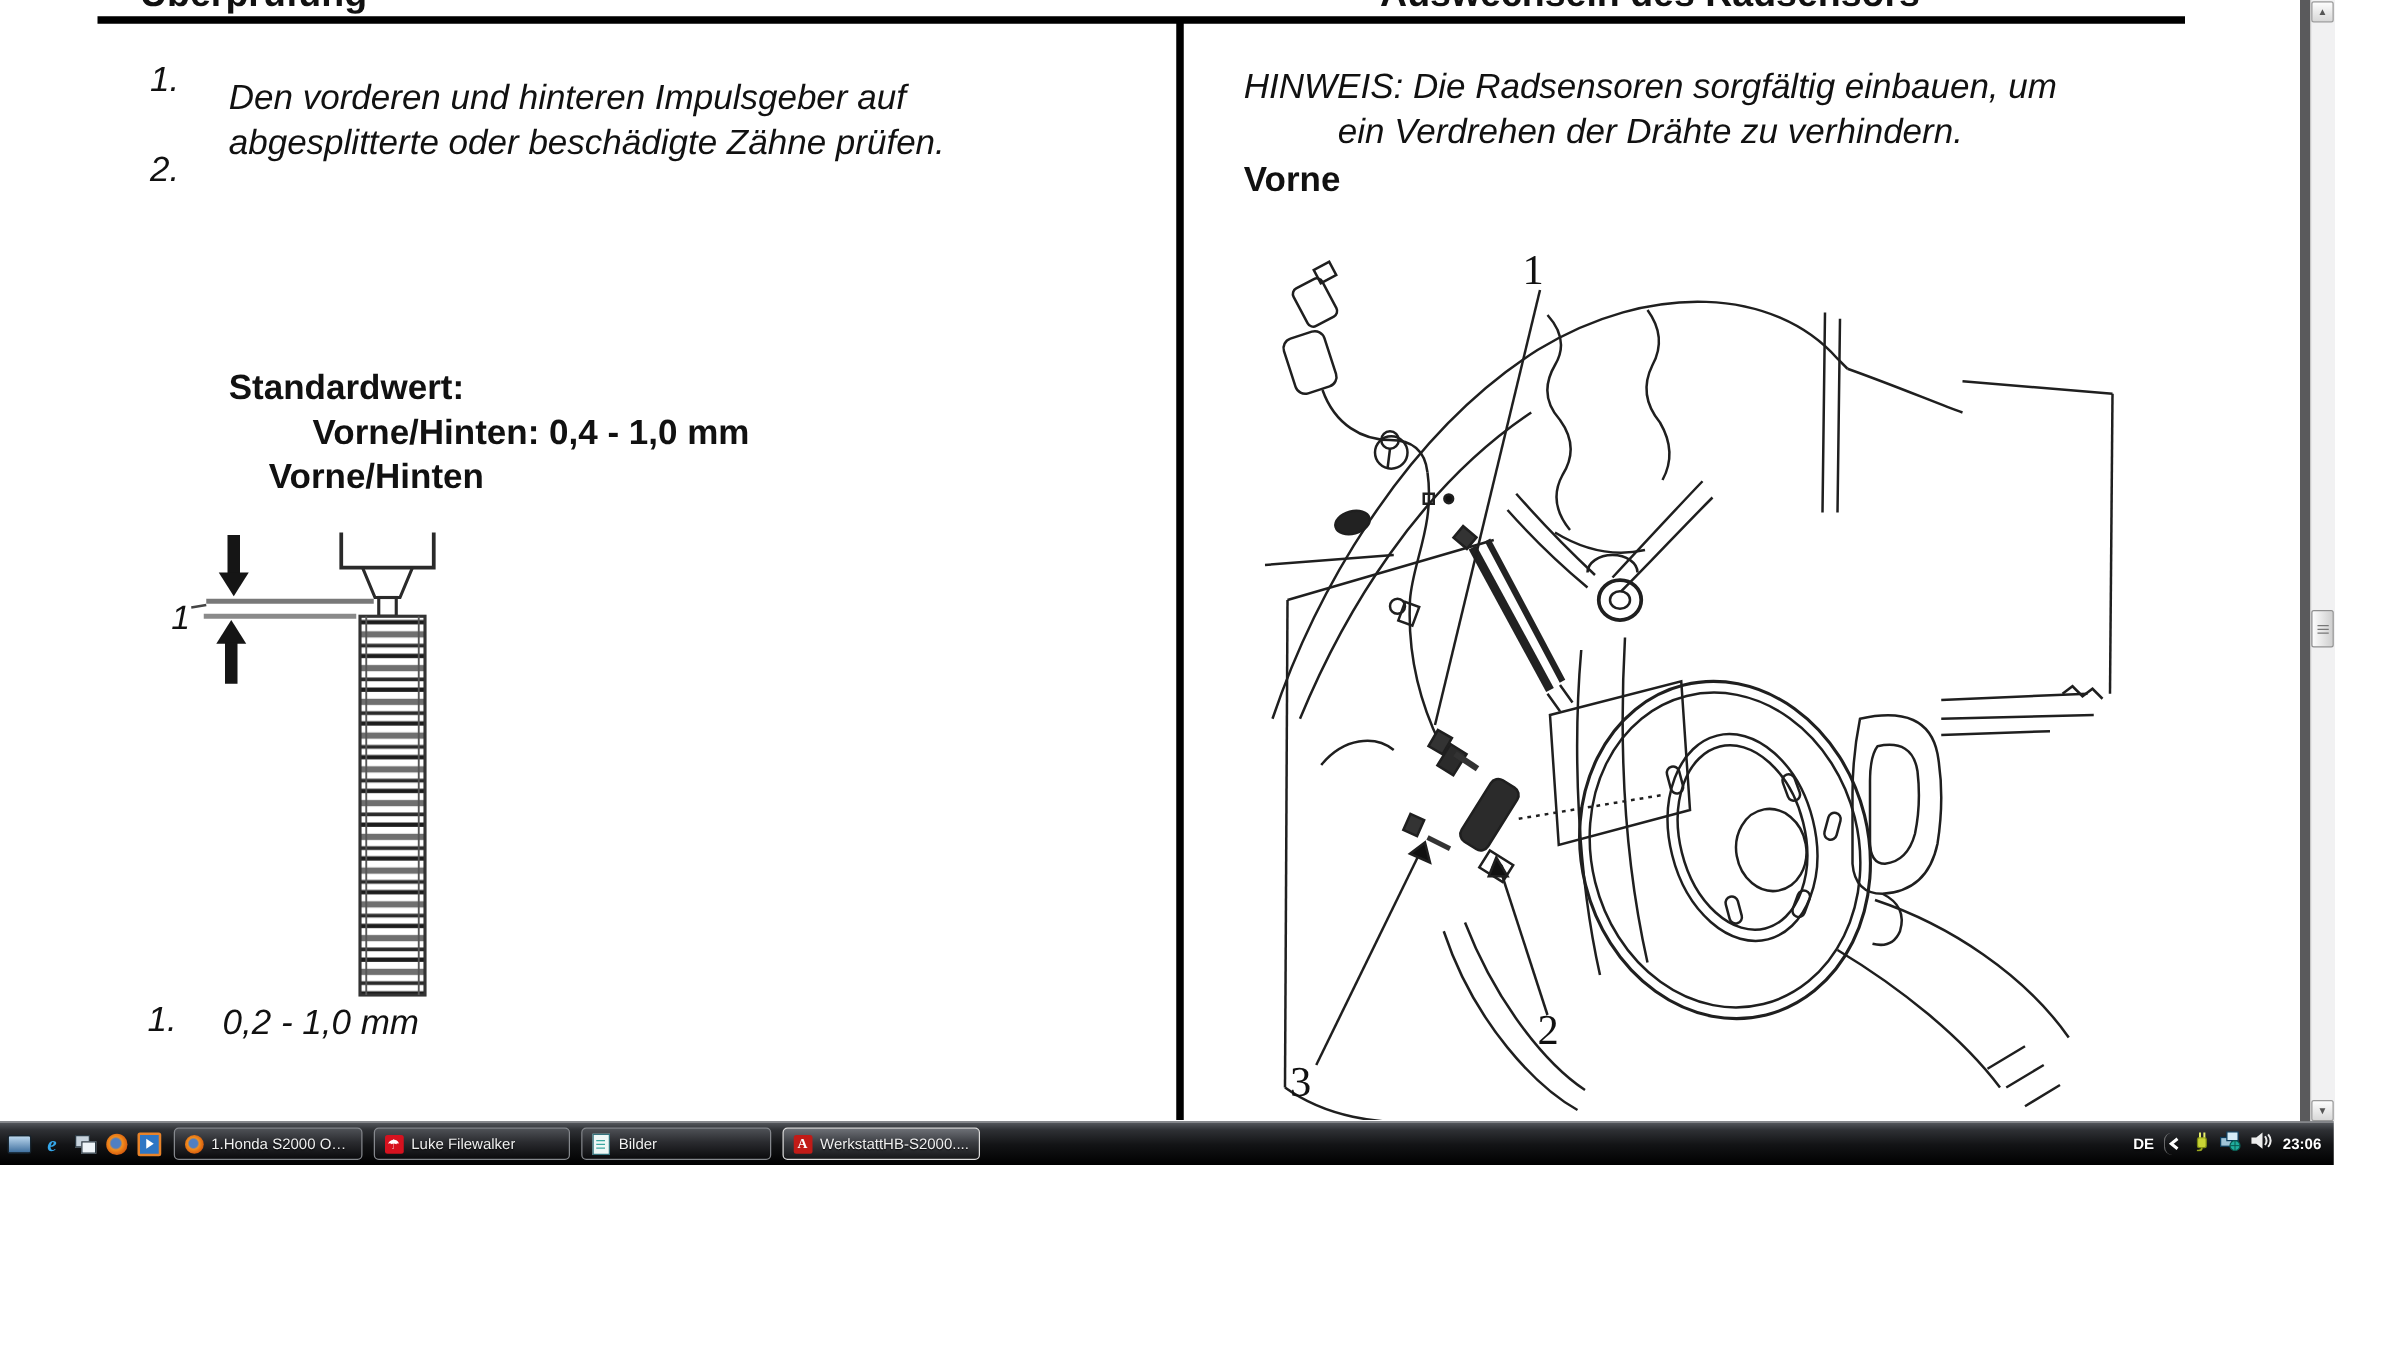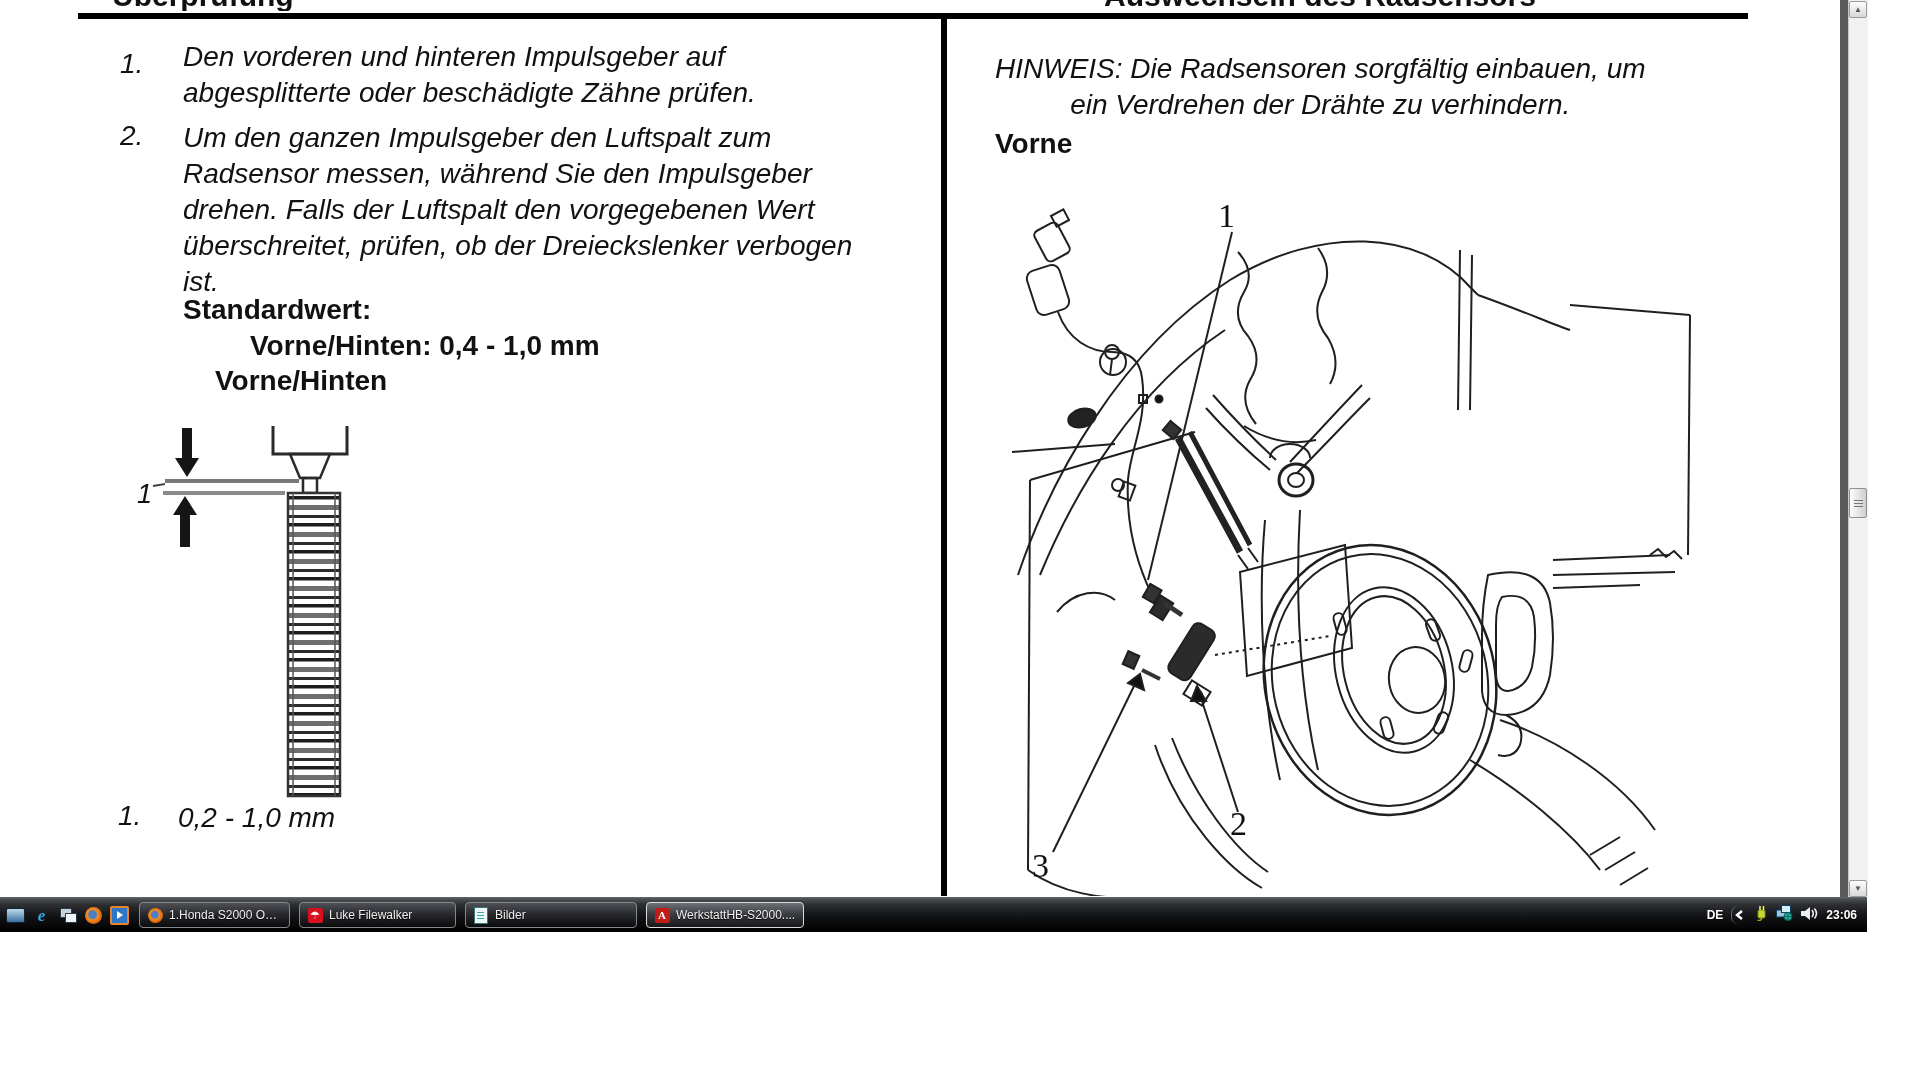--- a/index.html
+++ b/index.html
@@ -67,28 +67,23 @@
       <span>Überprüfung</span>
     </div>
     <div class="abs clip-top" style="left:1090px;top:0;width:460px;text-align:center;">
       <span>Auswechseln des Radsensors</span>
     </div>
 
     <div class="abs rule" style="left:78px;top:13px;width:1670px;height:6px;"></div>
     <div class="abs rule" style="left:941px;top:17px;width:6px;height:879px;"></div>
 
     <div class="abs num" style="left:120px;top:48px;">1.</div>
-    <div class="abs body-it" style="left:183px;top:39px;">Den vorderen und hinteren Impulsgeber auf
+    <div class="abs body-it" style="left:183px;top:60px;">Den vorderen und hinteren Impulsgeber auf
 abgesplitterte oder beschädigte Zähne prüfen.</div>
     <div class="abs num" style="left:120px;top:120px;">2.</div>
-    <div class="abs body-it" style="left:183px;top:120px;">Um den ganzen Impulsgeber den Luftspalt zum
-Radsensor messen, während Sie den Impulsgeber
-drehen. Falls der Luftspalt den vorgegebenen Wert
-überschreitet, prüfen, ob der Dreieckslenker verbogen
-ist.</div>
     <div class="abs body-b" style="left:183px;top:292px;">Standardwert:</div>
     <div class="abs body-b" style="left:250px;top:328px;">Vorne/Hinten: 0,4 - 1,0 mm</div>
     <div class="abs body-b" style="left:183px;top:363px;margin-left:32px;">Vorne/Hinten</div>
 
     <svg class="abs" style="left:95px;top:413px;" width="310" height="400" viewBox="0 0 310 400">
       <g fill="none" stroke="#2a2a2a" stroke-width="3">
         <path d="M178,13 V41 H252 V13"></path>
         <path d="M195,41 H235 L225,65 H205 Z" stroke-width="2.5"></path>
         <rect x="208" y="65" width="14" height="15" stroke-width="2.5"></rect>
       </g>
@@ -278,21 +273,21 @@
           <span class="ic-ff" style="width:15px;height:15px;display:block;"></span>
         </span>
       <span class="lbl">1.Honda S2000 Own...</span>
     </div>
     <div class="tb-btn" style="width:157px;">
       <span class="tb-ic">
           <span class="ic-avira">☂</span>
         </span>
       <span class="lbl">Luke Filewalker</span>
     </div>
-    <div class="tb-btn" style="width:172px;">
+    <div class="tb-btn" style="width:152px;">
       <span class="tb-ic">
         <span class="ic-file">
             <i style="top:4px;"></i>
             <i style="top:7px;"></i>
             <i style="top:10px;"></i>
           </span>
       </span>
       <span class="lbl">Bilder</span>
     </div>
     <div class="tb-btn active" style="width:158px;">

